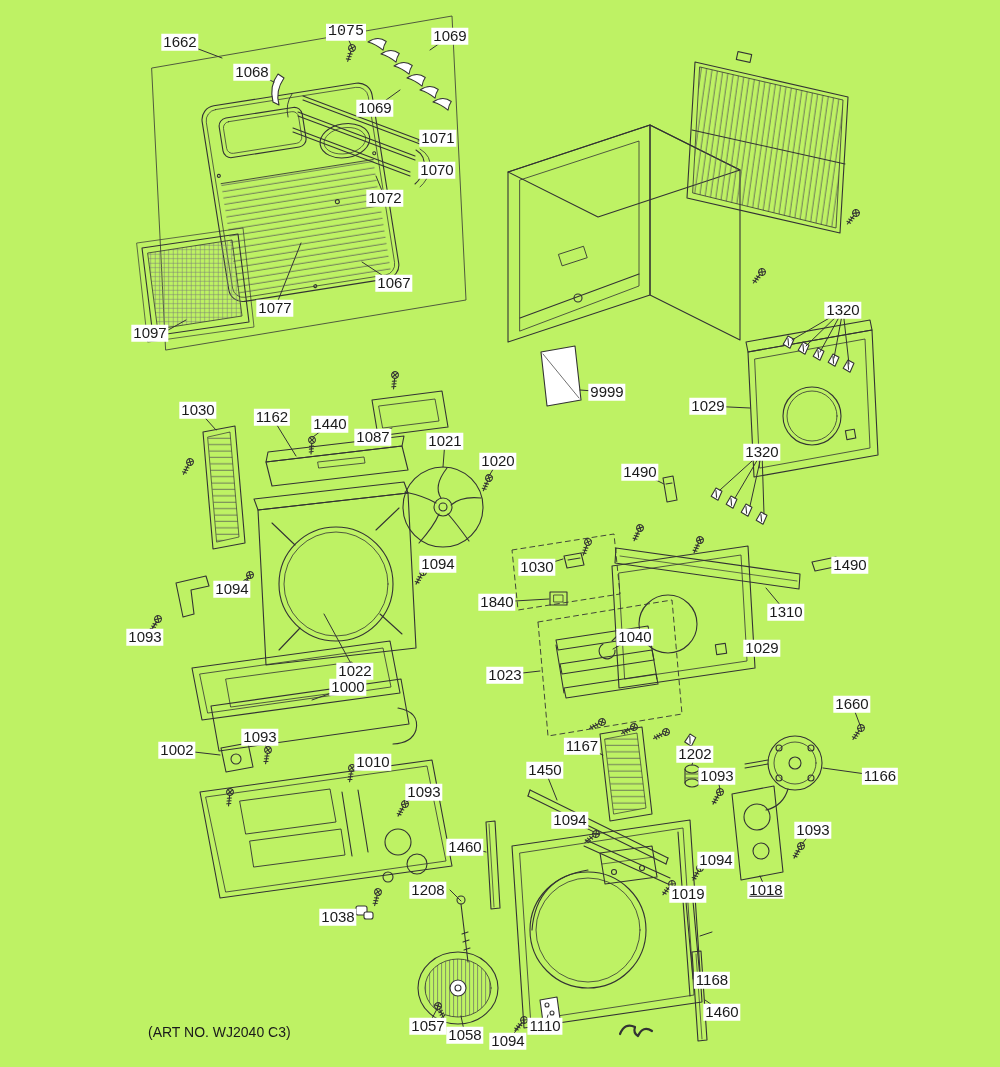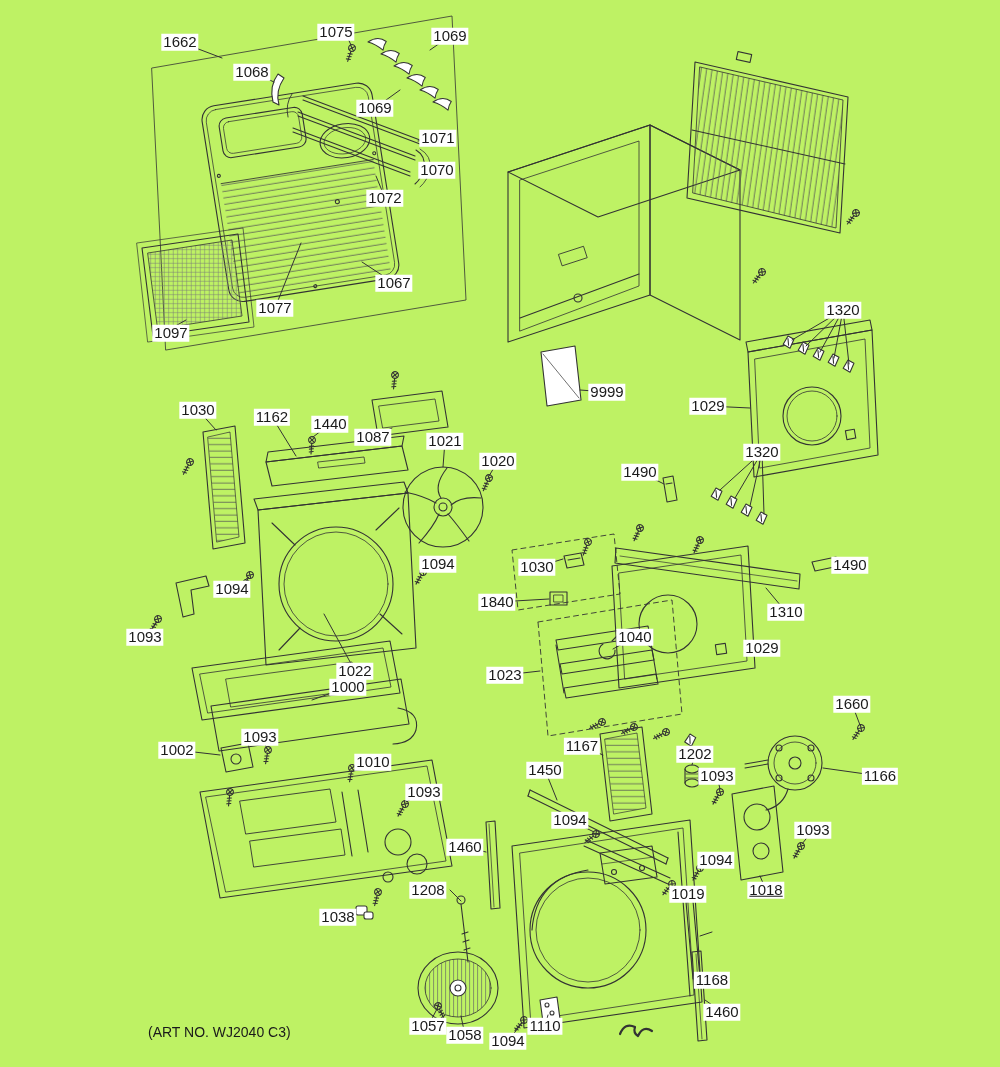--- a/index.html
+++ b/index.html
@@ -446,29 +446,29 @@
           <line x1="880" y1="776" x2="823" y2="768"></line>
           <line x1="852" y1="704" x2="860" y2="725"></line>
           <line x1="722" y1="1012" x2="705" y2="1000"></line>
         </g>
   </g>
 </svg>
 
 <div id="labels">
       <div class="part-label" style="left: 180px; top: 42px;">1662</div>
       <div class="part-label" style="left: 252px; top: 72px;">1068</div>
-      <div class="part-label" style="left: 336px; top: 32px;">1075</div>
+      <div class="part-label" style="left: 346px; top: 32px; font-family: Liberation Mono, monospace;">1075</div>
       <div class="part-label" style="left: 450px; top: 36px;">1069</div>
       <div class="part-label" style="left: 375px; top: 108px;">1069</div>
       <div class="part-label" style="left: 438px; top: 138px;">1071</div>
       <div class="part-label" style="left: 437px; top: 170px;">1070</div>
       <div class="part-label" style="left: 385px; top: 198px;">1072</div>
       <div class="part-label" style="left: 394px; top: 283px;">1067</div>
       <div class="part-label" style="left: 275px; top: 308px;">1077</div>
-      <div class="part-label" style="left: 171px; top: 333px;">1097</div>
+      <div class="part-label" style="left: 150px; top: 333px;">1097</div>
       <div class="part-label" style="left: 607px; top: 392px;">9999</div>
       <div class="part-label" style="left: 843px; top: 310px;">1320</div>
       <div class="part-label" style="left: 708px; top: 406px;">1029</div>
       <div class="part-label" style="left: 762px; top: 452px;">1320</div>
       <div class="part-label" style="left: 640px; top: 472px;">1490</div>
       <div class="part-label" style="left: 850px; top: 565px;">1490</div>
       <div class="part-label" style="left: 786px; top: 612px;">1310</div>
       <div class="part-label" style="left: 762px; top: 648px;">1029</div>
       <div class="part-label" style="left: 198px; top: 410px;">1030</div>
       <div class="part-label" style="left: 272px; top: 417px;">1162</div>

